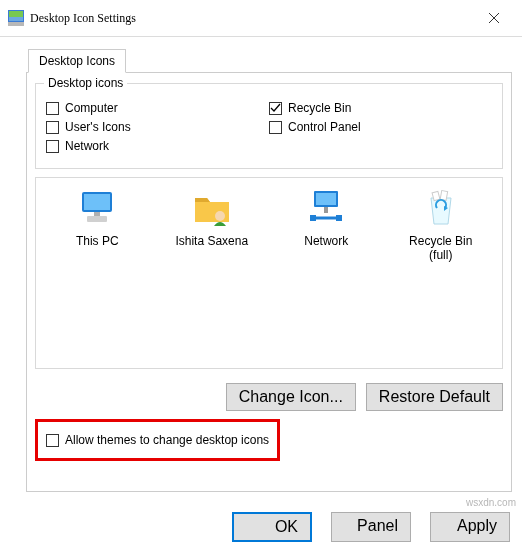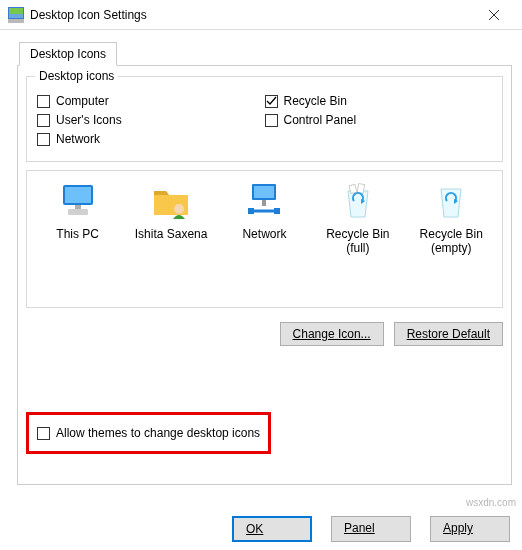--- a/index.html
+++ b/index.html
@@ -8,42 +8,43 @@
       font-size: 12px;
       background: #fff;
       width: 522px;
       height: 550px;
       position: relative;
     }
     
     .titlebar {
       display: flex;
       align-items: center;
-      height: 30px;
+      height: 37px;
       padding: 0 8px;
       border-bottom: 1px solid #dcdcdc;
+      font-family: Liberation Serif, serif;
     }
     .titlebar .tb-icon {
       width: 16px; height: 16px;
       margin-right: 6px;
     }
     .titlebar .title {
       flex: 1;
       font-size: 12px;
     }
     .titlebar .close {
       width: 40px; height: 28px;
       display: flex; align-items: center; justify-content: center;
       color: #333;
     }
     .titlebar .close svg { width: 10px; height: 10px; }
 
     
     .dialog-body {
-      padding: 6px 10px 0 17px;
+      padding: 6px 10px 0 26px;
     }
     
     .tabs { position: relative; margin-top: 6px;}
     .tab {
       position: relative;
       display: inline-block;
       padding: 4px 10px 4px 10px;
       font-size: 12px;
       border: 1px solid #ccc;
       border-bottom: 1px solid #fff;
@@ -90,21 +91,21 @@
       display: flex; align-items: center; justify-content: center;
       background: #fff;
     }
     .cb.checked svg { display: block; }
     .cb svg { display: none; width: 11px; height: 11px; }
 
     
     .iconbox {
       border: 1px solid #d9d9d9;
       padding: 10px 4px 20px 4px;
-      height: 138px;
+      height: 192px;
       overflow: auto;
     }
     .iconlist {
       display: flex;
       gap: 0;
       justify-content: space-around;
     }
     .iconitem {
       width: 90px;
       text-align: center;
@@ -120,25 +121,24 @@
     .btn-row {
       display: flex;
       justify-content: flex-end;
       gap: 10px;
       margin-top: 14px;
     }
     .btn {
       border: 1px solid #adadad;
       background: #e1e1e1;
       padding: 4px 12px;
-      font-size: 12px;
+      font-size: 16px;
       min-width: 100px;
-      text-align: left;
+      text-align: right;
       cursor: default;
-      text-decoration: underline;
     }
     
     
     .allow-themes-wrap {
       position: absolute;
       left: 8px;
       bottom: 30px;
       border: 3px solid #e60000;
       padding: 6px 8px;
     }
@@ -266,30 +266,20 @@
               <svg viewBox="0 0 40 40">
                   <path d="M10 10 L30 10 L27 36 L13 36 Z" fill="#e8faff" stroke="#b0d8e8"></path>
                   <rect x="12" y="4" width="6" height="8" fill="#fff" stroke="#ccc" transform="rotate(-15 15 8)"></rect>
                   <rect x="20" y="3" width="6" height="9" fill="#fff" stroke="#ccc" transform="rotate(10 23 7)"></rect>
                   <path d="M16 20 a5 5 0 1 1 8 0" fill="none" stroke="#2b9de0" stroke-width="2"></path>
                   <polygon points="23,18 27,20 23,23" fill="#2b9de0"></polygon>
                 </svg>
             </div>
             <div class="lbl">Recycle Bin (full)</div>
           </div>
-          <div class="iconitem">
-            <div class="iconimg">
-              <svg viewBox="0 0 40 40">
-                  <path d="M10 8 L30 8 L27 36 L13 36 Z" fill="#e8faff" stroke="#b0d8e8"></path>
-                  <path d="M16 20 a5 5 0 1 1 8 0" fill="none" stroke="#2b9de0" stroke-width="2"></path>
-                  <polygon points="23,18 27,20 23,23" fill="#2b9de0"></polygon>
-                </svg>
-            </div>
-            <div class="lbl">Recycle Bin (empty)</div>
-          </div>
         </div>
       </div>
 
       <div class="btn-row">
         <div class="btn">Change Icon...</div>
         <div class="btn">Restore Default</div>
       </div>
 
       <div class="allow-themes-wrap">
         <div class="check-item">

